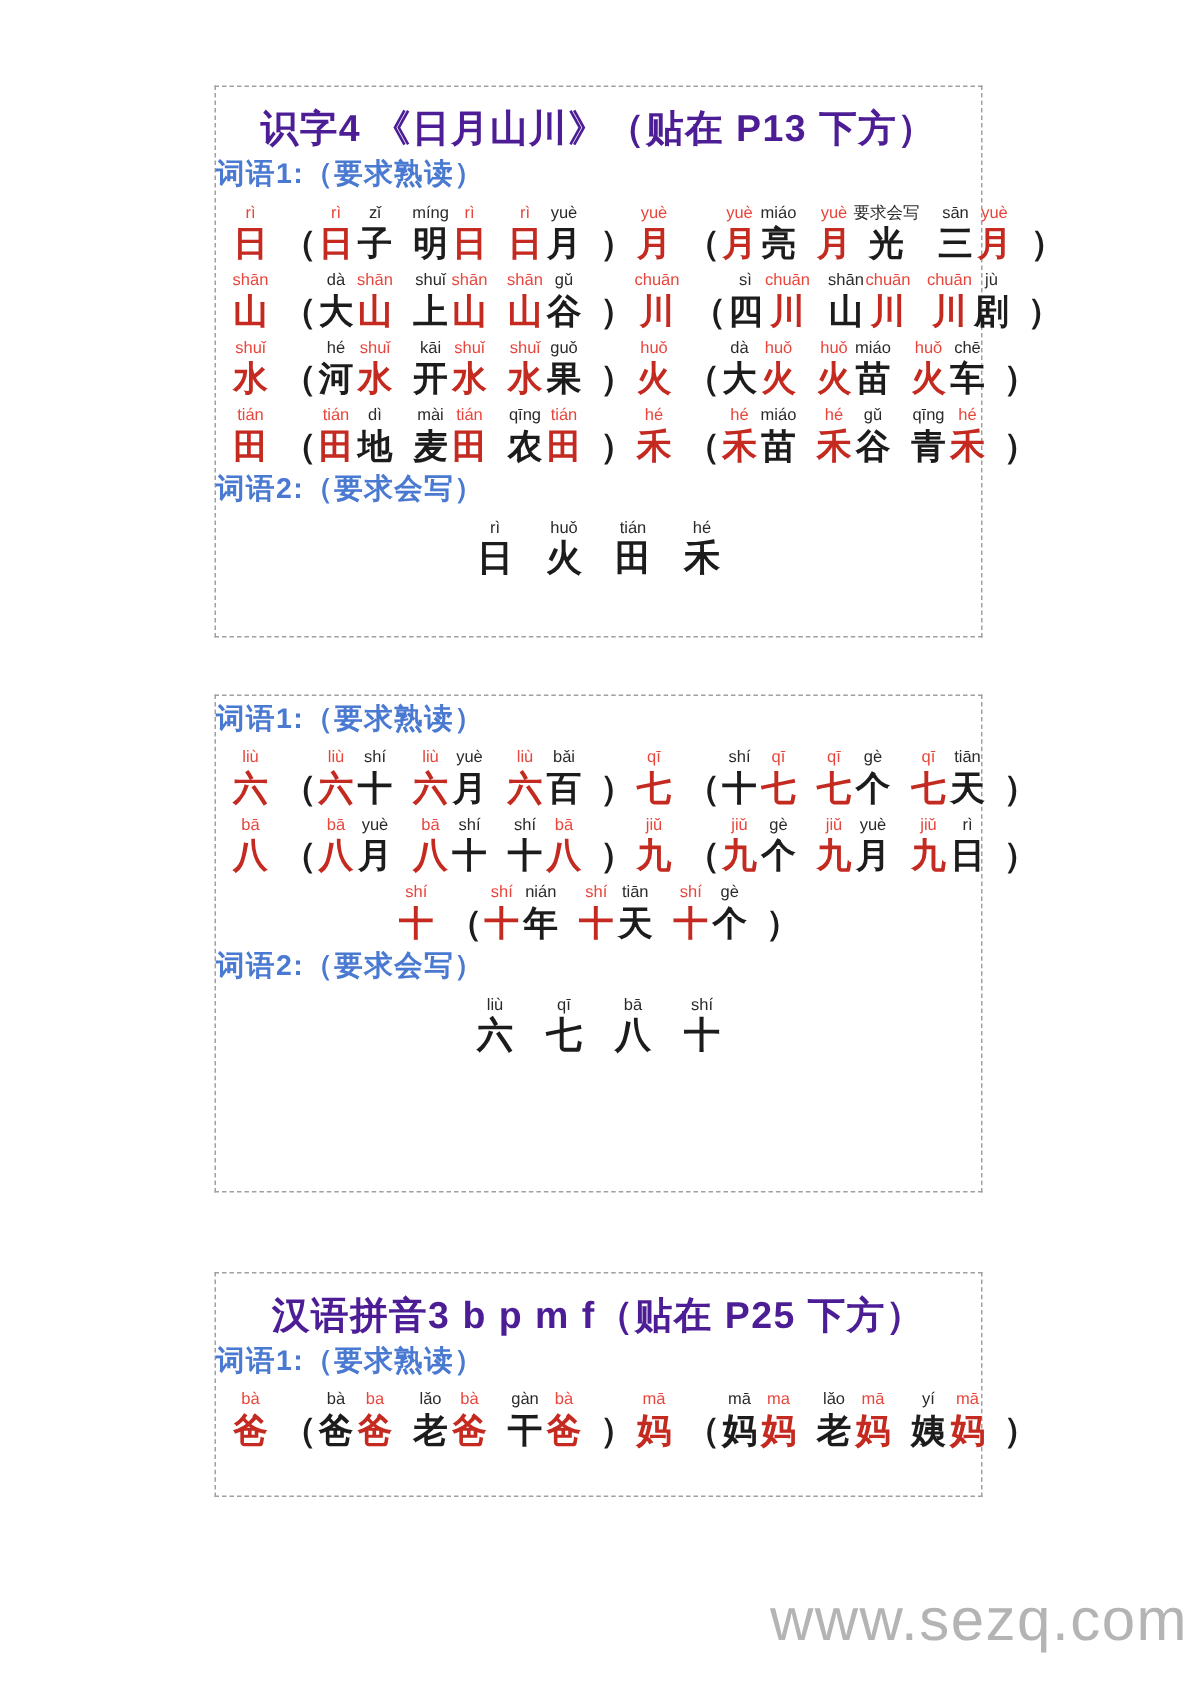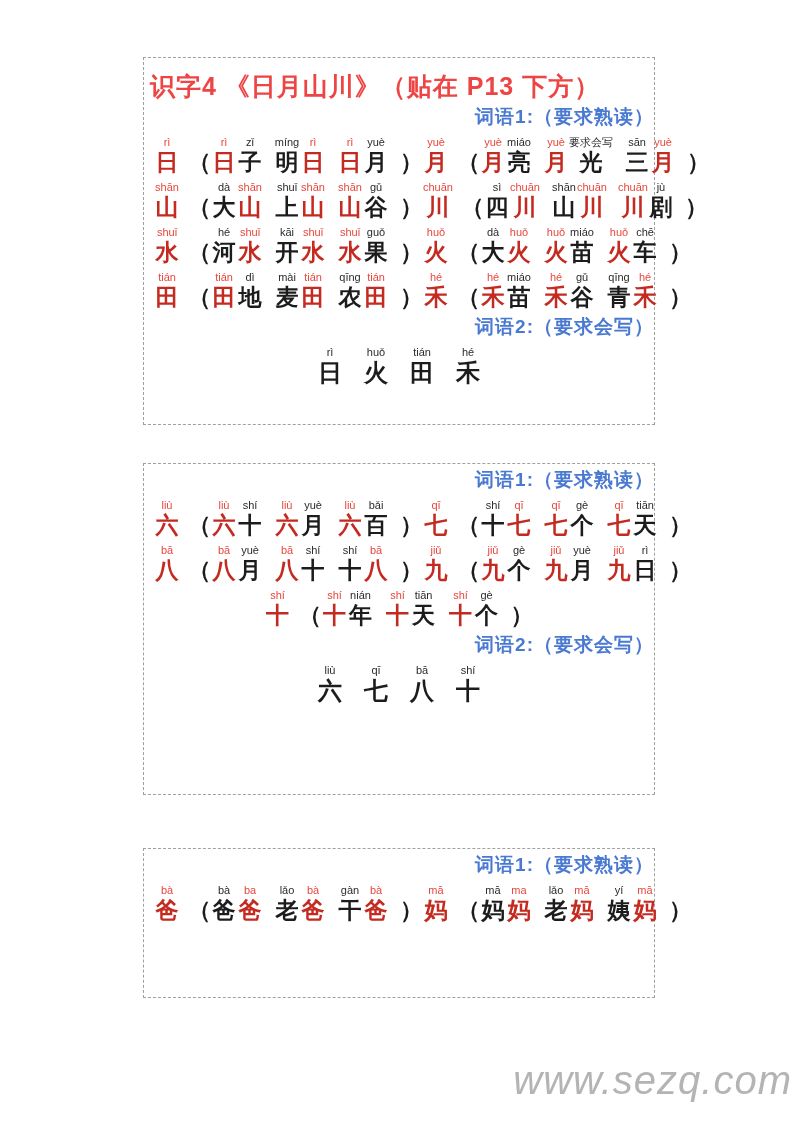--- a/index.html
+++ b/index.html
@@ -8,26 +8,26 @@
     font-family:"Liberation Sans", sans-serif;
   }
   .card{
     position:absolute;left:143px;width:512px;box-sizing:border-box;
     border:1px dashed #a0a0a0;background:#ffffff;
   }
   .card-0{top:57px;height:368px;}
   .card-1{top:463px;height:332px;}
   .card-2{top:848px;height:150px;}
   .title{
-    color:#ef4444;font-weight:bold;
+    text-align:center;color:#4c1d95;font-weight:bold;
     font-size:25px;line-height:30px;margin:13px 6px 4px;
     letter-spacing:1px;
   }
   .subtitle{
-    text-align:right;color:#4a79d2;font-weight:bold;
+    text-align:left;color:#4a79d2;font-weight:bold;
     font-size:19px;line-height:24px;margin:4px 0 6px;
     letter-spacing:1px;
   }
   .rows{padding:0;}
   .vrow{
     display:flex;justify-content:space-between;align-items:flex-end;
     padding:0 10px;margin:1px 0 4px;
   }
   .vrow.single{justify-content:center;}
   .group{display:flex;align-items:flex-end;}
@@ -48,21 +48,20 @@
   .word{display:flex;margin-right:11px;}
   .word:last-of-type{margin-right:0;}
   .write-row{
     display:flex;justify-content:center;gap:20px;margin-top:6px;
   }
   .write-row .syll .ch{font-size:24px;}
   .watermark{
     position:absolute;right:8px;bottom:28px;
     color:#b4b4b4;font-size:40px;letter-spacing:1px;
     font-family:"Liberation Sans", sans-serif;
-    font-style:italic;
   }
 </style>
 </head>
 <body>
 
 <div id="sections">
     <section class="card card-0">
       <div class="title">识字4 《日月山川》（贴在 P13 下方）</div>
       <div class="subtitle">词语1:（要求熟读）</div>
       <div class="rows">
@@ -691,20 +690,21 @@
           <span class="py">bā</span>
           <span class="ch">八</span>
         </span>
         <span class="syll">
           <span class="py">shí</span>
           <span class="ch">十</span>
         </span>
       </div>
     </section>
     <section class="card card-2">
+      <div class="title">汉语拼音3 b p m f（贴在 P25 下方）</div>
       <div class="subtitle">词语1:（要求熟读）</div>
       <div class="rows">
         <div class="vrow">
           <span class="group">
             <span class="syll head-syll">
               <span class="py red">bà</span>
               <span class="ch red">爸</span>
             </span>
             <span class="syll paren-syll">
               <span class="py">&nbsp;</span>

